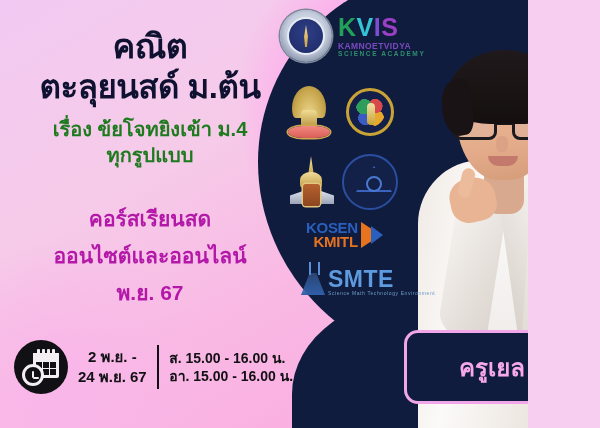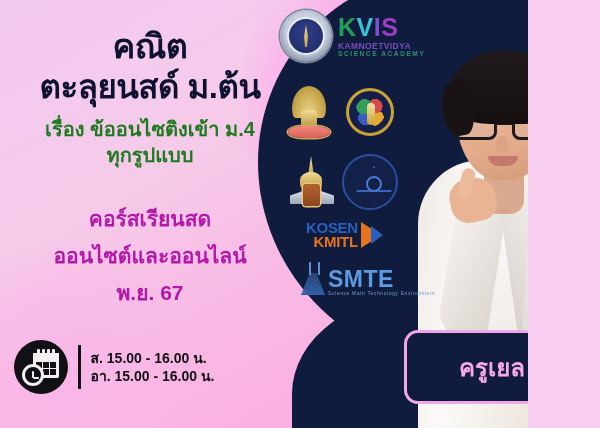--- a/index.html
+++ b/index.html
@@ -434,21 +434,21 @@
       </div>
     </div>
   </div>
 
   <div class="text-col">
     <div class="t-main">
       <span class="l1">คณิต</span>
       <span class="l2">ตะลุยนสด์ ม.ต้น</span>
     </div>
     <div class="t-green">
-      <span>เรื่อง ข้ออนไซติงเข้า ม.4</span>
+      <span>เรื่อง ข้ยโจทยิงเข้า ม.4</span>
       <span>ทุกรูปแบบ</span>
     </div>
     <div class="t-pink">
       <span>คอร์สเรียนสด</span>
       <span>ออนไซต์และออนไลน์</span>
       <span>พ.ย. 67</span>
     </div>
   </div>
 
   <div class="sched">
@@ -463,20 +463,24 @@
         <i></i>
           <i></i>
           <i></i>
           <i></i>
           <i></i>
           <i></i>
       </div>
       <div class="clock"></div>
     </div>
 
+    <div class="dates">
+      <span>2 พ.ย. -</span>
+      <span>24 พ.ย. 67</span>
+    </div>
 
     <div class="vline"></div>
 
     <div class="times">
       <span>ส.  15.00 - 16.00 น.</span>
       <span>อา. 15.00 - 16.00 น.</span>
     </div>
   </div>
 
   <div class="badge">

